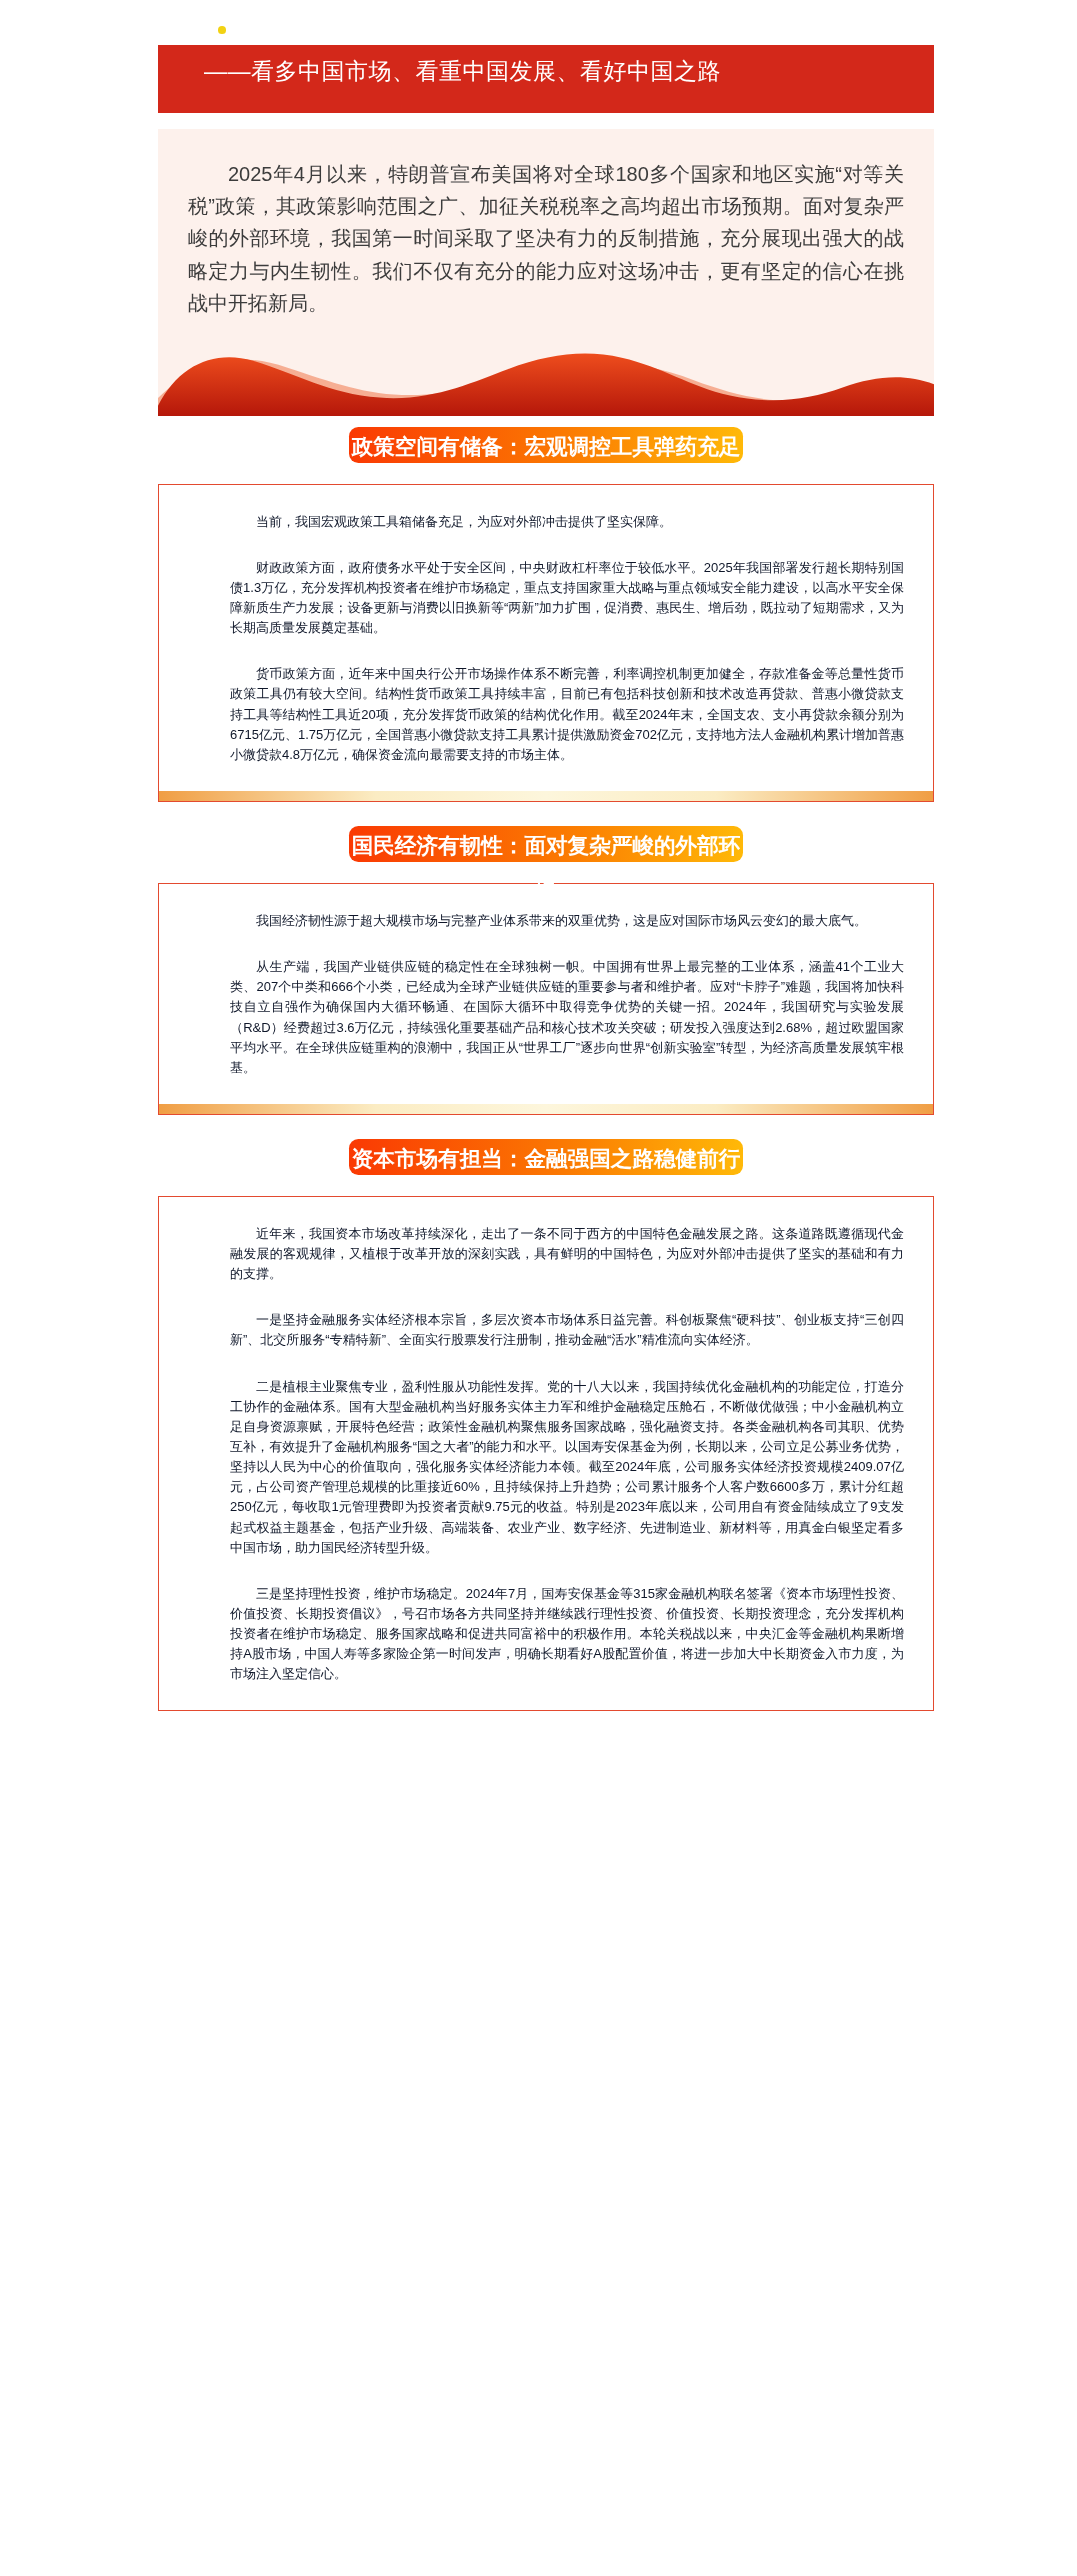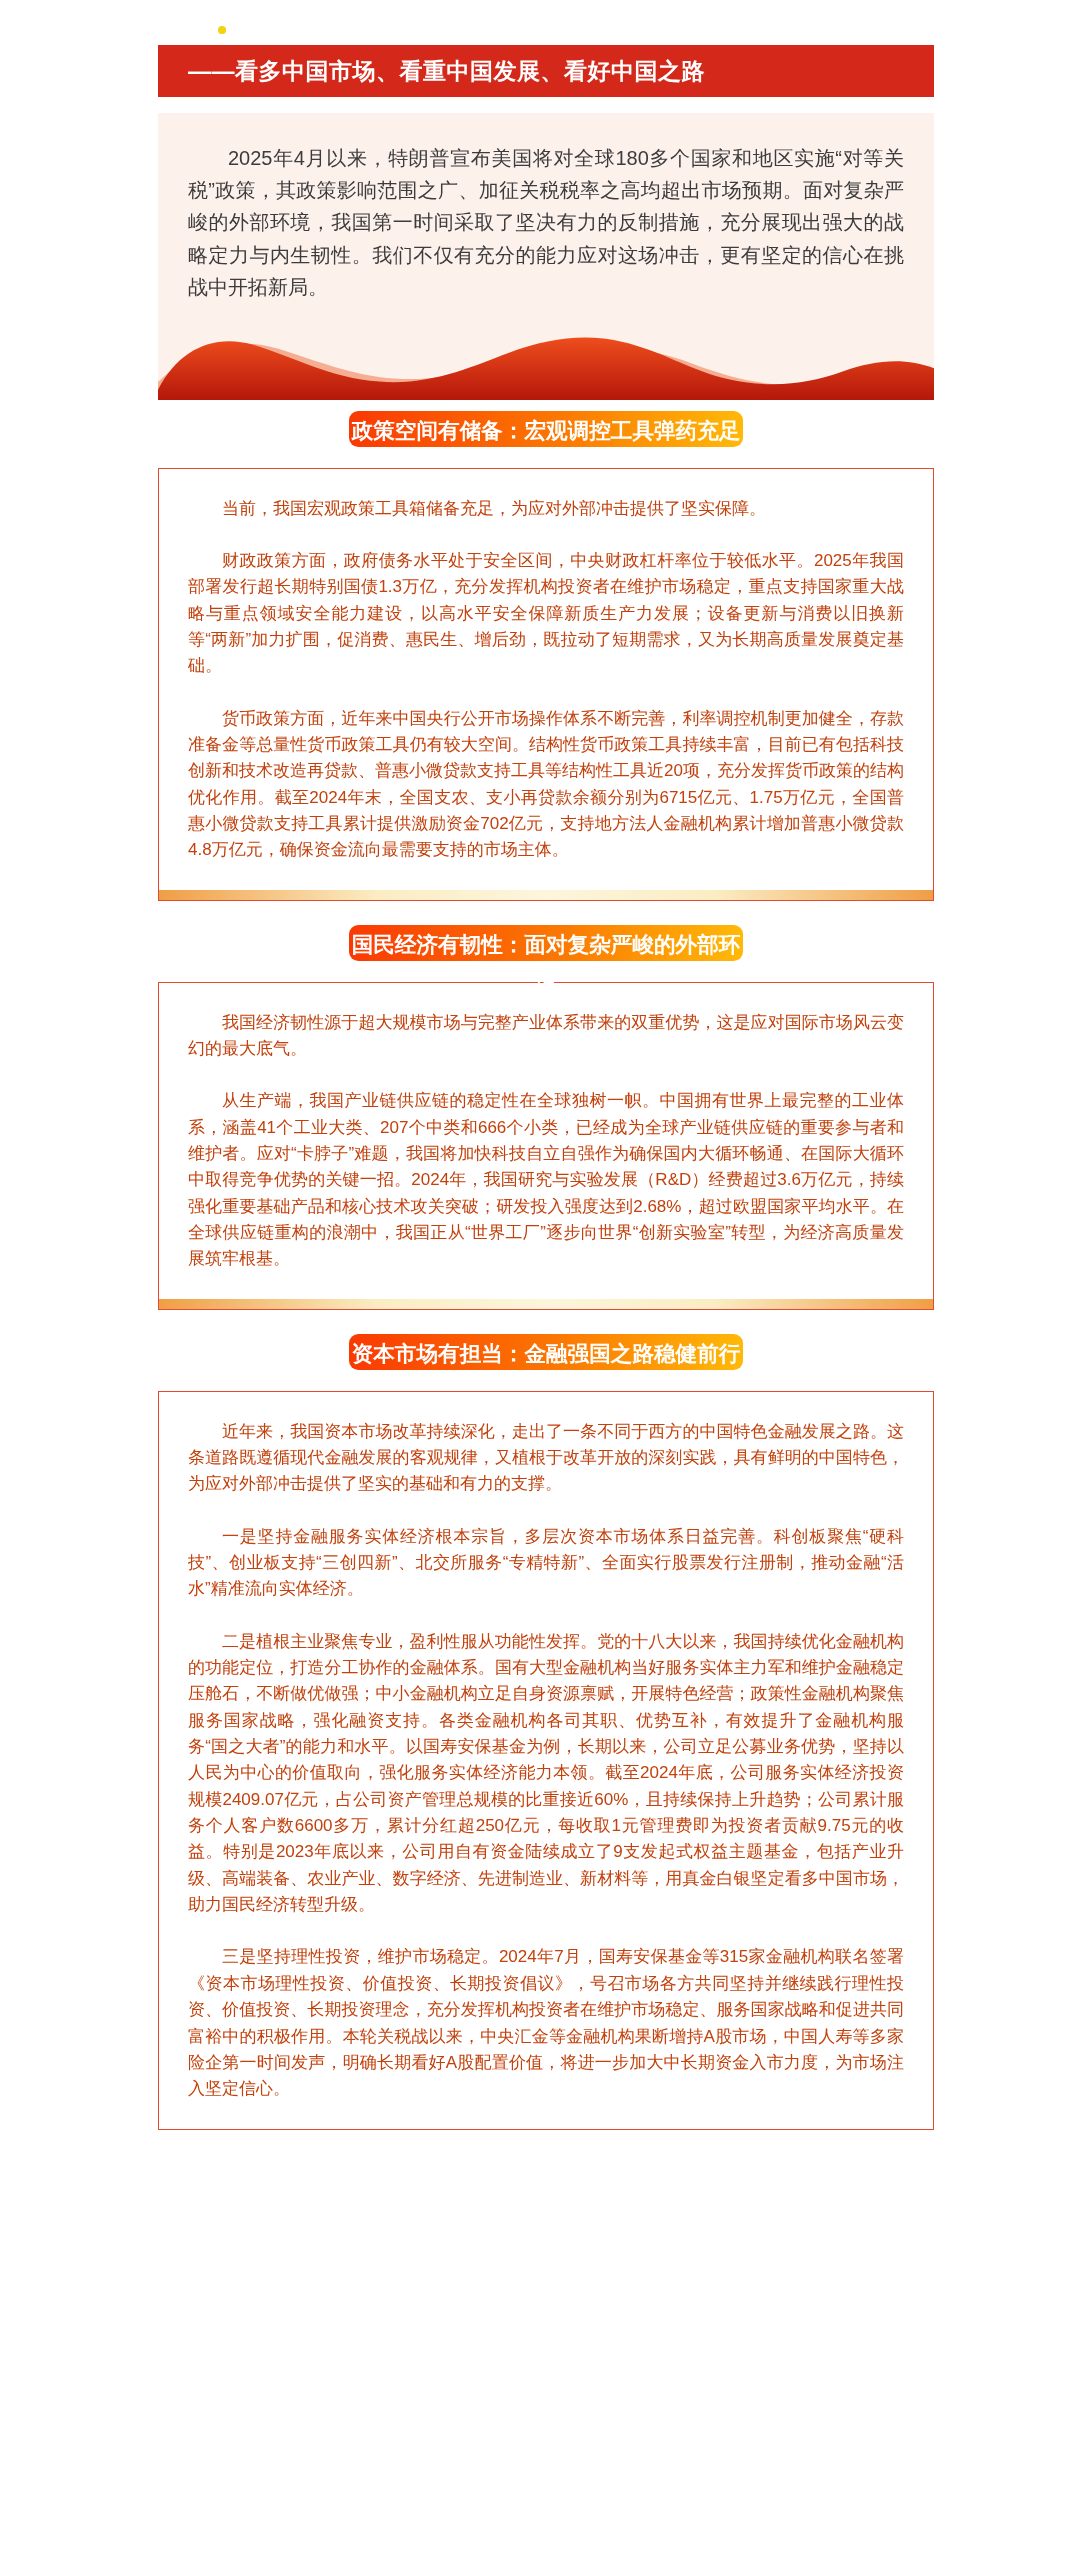--- a/index.html
+++ b/index.html
@@ -9,23 +9,23 @@
     font-family:"Liberation Sans","DejaVu Sans",sans-serif;
     color:#3c3c3c;
   }
   .yellow-dot {
     position:absolute; left:218px; top:26px; width:7.7px; height:7.7px;
     border-radius:50%; background:#f2d213;
   }
   .col { width:776px; margin-left:158px; padding-top:45px; }
 
   .banner {
-    height:52px; background:#d3281a; color:#ffffff;
-    font-size:23px; font-weight:bold; line-height:52px;
-    padding-left:30px; letter-spacing:0.5px;
+    height:68px; background:#d3281a; color:#ffffff;
+    font-size:23px; font-weight:normal; line-height:52px;
+    padding-left:46px; letter-spacing:0.5px;
   }
 
   .intro-box { margin-top:15.5px; background:#fdf1ec; }
   .intro-text {
     padding:29px 30px 9.3px 30px; font-size:20px; line-height:1.62;
     text-align:justify; text-indent:2em; color:#3c3c3c;
   }
   .wave { display:block; width:100%; height:87px; }
 
   .pill {
@@ -34,22 +34,22 @@
     background:linear-gradient(90deg,#fa3903 0%,#fb7a02 55%,#ffb908 100%);
     color:#ffffff; font-size:21.6px; font-weight:bold; line-height:40px;
   }
   .pill.gap { margin-top:24px; }
 
   .body-box {
     margin-top:20.6px; border:1.5px solid #e34a2f; background:#ffffff;
     padding:27px 29px 0 29px;
   }
   .body-box p {
-    font-size:17px; line-height:1.55; text-align:justify; text-indent:2em;
-    margin-bottom:26px; color:#c2410c;
+    font-size:13px; line-height:1.55; text-align:justify; text-indent:2em;
+    margin-bottom:26px; color:#0f172a;margin-left:42px;
   }
   .accent-bar {
     height:10.3px; margin:0 -29px;
     background:linear-gradient(90deg,#f09e44 0%,#fbecc3 28%,#fdf6dc 50%,#fbecc3 72%,#f09e44 100%);
   }
 </style>
 </head>
 <body>
 
 <div class="yellow-dot"></div>

